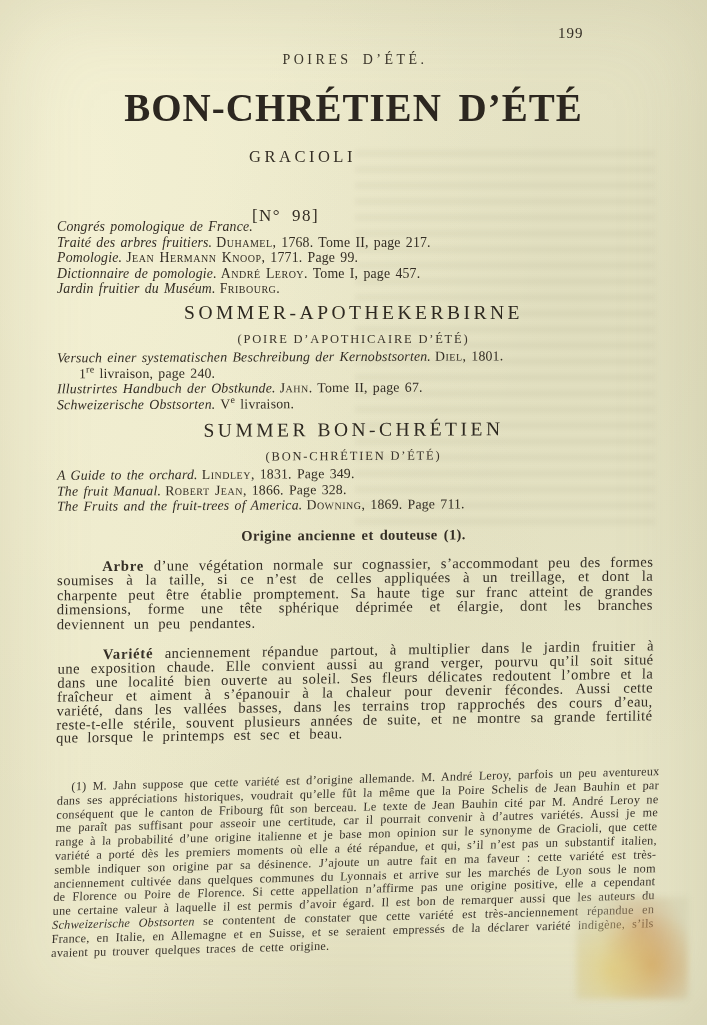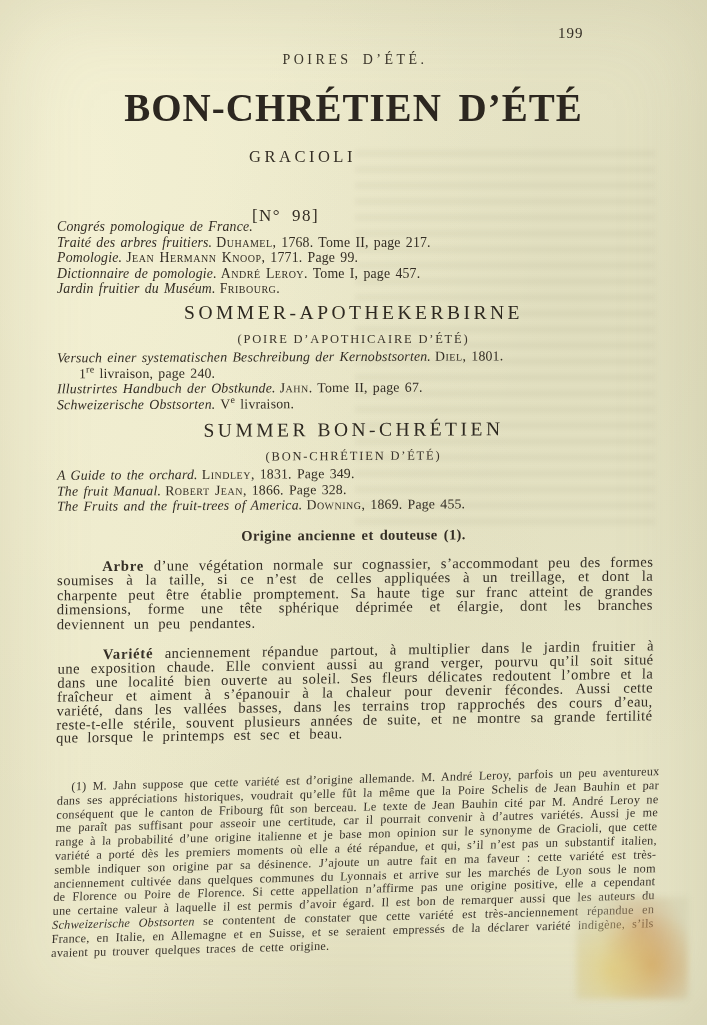--- a/index.html
+++ b/index.html
@@ -141,21 +141,21 @@
     <li><i>Illustrirtes Handbuch der Obstkunde.</i><span class="sc">Jahn</span><span>. Tome II, page 67.</span></li>
     <li><i>Schweizerische Obstsorten.</i><span> V</span><sup>e</sup><span> livraison.</span></li>
   </ul>
 
   <h2 class="section-heading heading-english">SUMMER BON-CHRÉTIEN</h2>
   <div class="subheading subheading-english">(BON-CHRÉTIEN D’ÉTÉ)</div>
 
   <ul class="refs refs-english">
     <li><i>A Guide to the orchard.</i><span class="sc">Lindley</span><span>, 1831. Page 349.</span></li>
     <li><i>The fruit Manual.</i><span class="sc">Robert Jean</span><span>, 1866. Page 328.</span></li>
-    <li><i>The Fruits and the fruit-trees of America.</i><span class="sc">Downing</span><span>, 1869. Page 455.</span></li>
+    <li><i>The Fruits and the fruit-trees of America.</i><span class="sc">Downing</span><span>, 1869. Page 711.</span></li>
   </ul>
 
   <div class="origin-heading">Origine ancienne et douteuse (1).</div>
 
   <p class="body-para para-arbre"><span class="lead-word">Arbre</span><span> d’une végétation normale sur cognassier, s’accommodant peu des formes soumises à la taille, si ce n’est de celles appliquées à un treillage, et dont la charpente peut être établie promptement. Sa haute tige sur franc atteint de grandes dimensions, forme une tête sphérique déprimée et élargie, dont les branches deviennent un peu pendantes.</span></p>
 
   <p class="body-para para-variete"><span class="lead-word">Variété</span><span> anciennement répandue partout, à multiplier dans le jardin fruitier à une exposition chaude. Elle convient aussi au grand verger, pourvu qu’il soit situé dans une localité bien ouverte au soleil. Ses fleurs délicates redoutent l’ombre et la fraîcheur et aiment à s’épanouir à la chaleur pour devenir fécondes. Aussi cette variété, dans les vallées basses, dans les terrains trop rapprochés des cours d’eau, reste-t-elle stérile, souvent plusieurs années de suite, et ne montre sa grande fertilité que lorsque le printemps est sec et beau.</span></p>
 
   <p class="footnote"><span>(1) M. Jahn suppose que cette variété est d’origine allemande. M. André Leroy, parfois un peu aventureux dans ses appréciations historiques, voudrait qu’elle fût la même que la Poire Schelis de Jean Bauhin et par conséquent que le canton de Fribourg fût son berceau. Le texte de Jean Bauhin cité par M. André Leroy ne me paraît pas suffisant pour asseoir une certitude, car il pourrait convenir à d’autres variétés. Aussi je me range à la probabilité d’une origine italienne et je base mon opinion sur le synonyme de Gracioli, que cette variété a porté dès les premiers moments où elle a été répandue, et qui, s’il n’est pas un substantif italien, semble indiquer son origine par sa désinence. J’ajoute un autre fait en ma faveur : cette variété est très-anciennement cultivée dans quelques communes du Lyonnais et arrive sur les marchés de Lyon sous le nom de Florence ou Poire de Florence. Si cette appellation n’affirme pas une origine positive, elle a cependant une certaine valeur à laquelle il est permis d’avoir égard. Il est bon de remarquer aussi que les auteurs du </span><i>Schweizerische Obstsorten</i><span> se contentent de constater que cette variété est très-anciennement répandue en France, en Italie, en Allemagne et en Suisse, et se seraient empressés de la déclarer variété indigène, s’ils avaient pu trouver quelques traces de cette origine.</span></p>
 

